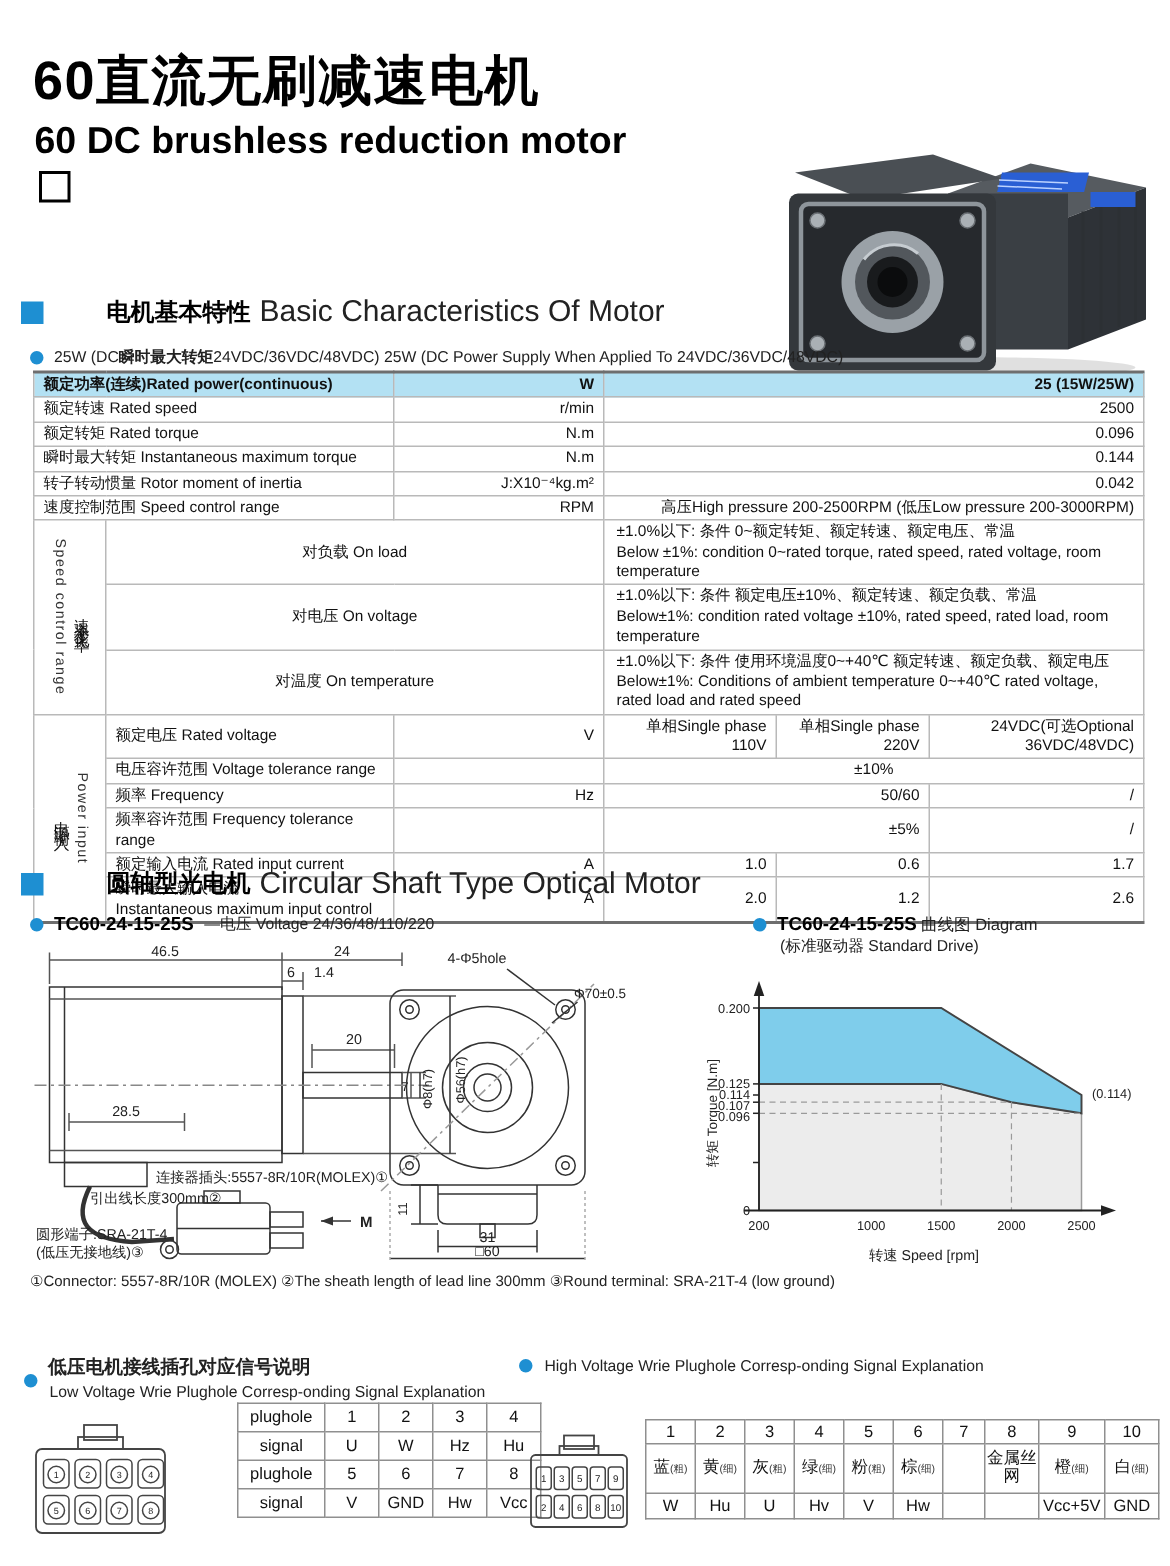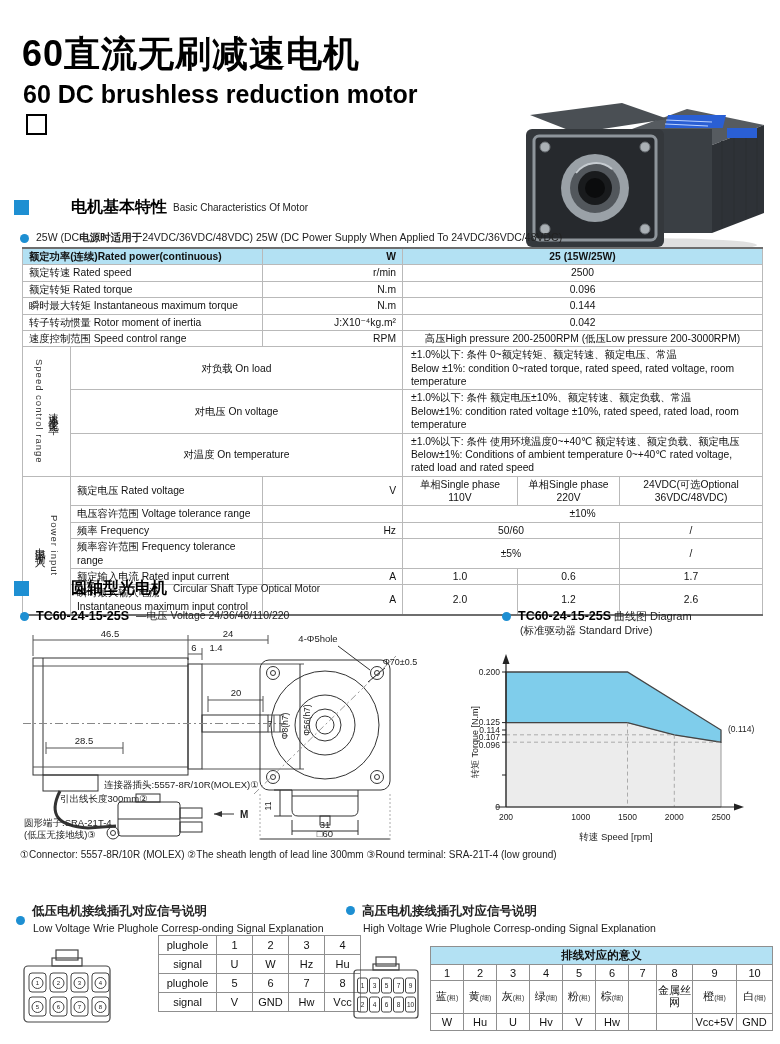--- a/index.html
+++ b/index.html
@@ -13,35 +13,35 @@
   
   .title-cn{left:22px;top:30px;font-size:36px;font-weight:900;letter-spacing:1px;color:#000;}
   .title-en{left:23px;top:80px;font-size:25px;font-weight:800;color:#000;}
   .size-note{left:26px;top:114px;font-size:21px;font-weight:800;color:#000;display:flex;align-items:center;gap:5px;}
   .size-box{width:17px;height:17px;border:2.5px solid #000;display:inline-block;}
 
   
   .sec{display:flex;align-items:center;gap:6px;}
   .sec .sq{width:15px;height:15px;background:#1E8FD2;flex:0 0 auto;}
   .sec .cn{font-size:16px;font-weight:800;color:#000;margin-left:36px;}
-  .sec .en{font-size:10px;color:#222;}
+  .sec .en{font-size:20px;color:#222;}
   .bullet{display:flex;align-items:center;gap:7px;font-size:10.5px;color:#222;}
   .bullet .dot{width:9px;height:9px;border-radius:50%;background:#1E8FD2;flex:0 0 auto;}
   .bullet b{font-weight:800;}
   .model{font-size:12.5px;font-weight:800;color:#000;}
 
   
   table.spec{border-collapse:collapse;width:740px;font-size:10.3px;table-layout:fixed;
              border-top:2px solid #6e6e6e;border-bottom:2px solid #6e6e6e;}
   table.spec td{border:1px solid #b9b9b9;padding:1px 6px;vertical-align:middle;line-height:1.3;margin-left:44px;}
   table.spec tr.hdr td{background:#B3E1F3;font-weight:700;}
   table.spec tr.sep td{border-top:1.5px solid #8a8a8a;}
   td.lbl{text-align:left;}
   td.unit{text-align:right;padding-right:13px;}
-  td.val{text-align:center;padding-left:9px;}
+  td.val{text-align:right;padding-left:9px;}
   td.cen{text-align:center;}
   td.glbl{text-align:center;}
   td.val2 div{padding:0 2px;}
   td.side{padding:0;}
   .vside{display:flex;align-items:center;justify-content:center;gap:1px;height:100%;}
   .vt{writing-mode:vertical-rl;letter-spacing:1px;}
   .vt.en{font-size:9.5px;color:#333;}
   .vt.cn{font-size:10.5px;color:#111;letter-spacing:3px;}
 
   
@@ -106,21 +106,21 @@
   <path d="M104,78 A25,25 0 0 1 140,74" stroke="#c6ccd1" stroke-width="2" fill="none"></path>
 </svg>
 
 <div class="abs sec" style="left:14px;top:197px;">
   <span class="sq"></span>
   <span class="cn">电机基本特性</span>
   <span class="en">Basic Characteristics Of Motor</span>
 </div>
 <div class="abs bullet" style="left:20px;top:231px;">
   <span class="dot"></span>
-  <span><span>25W (DC</span><b>电源时适用于</b><span>24VDC/36VDC/48VDC)  25W (DC Power Supply When Applied To 24VDC/36VDC/48VDC)</span></span>
+  <span><span>25W (DC</span><b>瞬时最大转矩</b><span>24VDC/36VDC/48VDC)  25W (DC Power Supply When Applied To 24VDC/36VDC/48VDC)</span></span>
 </div>
 
 <table class="spec abs" style="left:22px;top:247px;">
   <colgroup>
       <col style="width:48px">
       <col style="width:192px">
       <col style="width:140px">
       <col style="width:115px">
       <col style="width:102px">
       <col style="width:143px">
@@ -499,21 +499,20 @@
     <td>GND</td>
     <td>Hw</td>
     <td>Vcc</td>
   </tr>
 </tbody>
   </table>
 
 <div class="abs bullet" style="left:346px;top:903px;align-items:flex-start;">
   <span class="dot" style="margin-top:3px;"></span>
   <span class="wire-title">
-    <div class="cn">高压电机接线插孔对应信号说明</div>
     <div class="en">High Voltage  Wrie Plughole Corresp-onding Signal Explanation</div>
   </span>
 </div>
 
 <svg class="abs" style="left:352px;top:955px;" width="68" height="66" viewBox="0 0 68 66">
   <g stroke="#444" stroke-width="1.2" fill="none">
     <rect x="24" y="2" width="20" height="9"></rect>
     <rect x="21" y="9" width="26" height="6"></rect>
     <rect x="2" y="15" width="64" height="48" rx="3"></rect>
   </g>
@@ -550,23 +549,20 @@
       <col style="width:33px">
       <col style="width:33px">
       <col style="width:33px">
     <col style="width:33px">
       <col style="width:28px">
       <col style="width:36px">
       <col style="width:44px">
       <col style="width:36px">
   </colgroup>
   <tbody>
-      <tr>
-    <td colspan="10" class="hvhead">排线对应的意义</td>
-  </tr>
   <tr>
     <td class="num">1</td>
     <td class="num">2</td>
     <td class="num">3</td>
     <td class="num">4</td>
     <td class="num">5</td>
     <td class="num">6</td>
     <td class="num">7</td>
     <td class="num">8</td>
     <td class="num">9</td>

